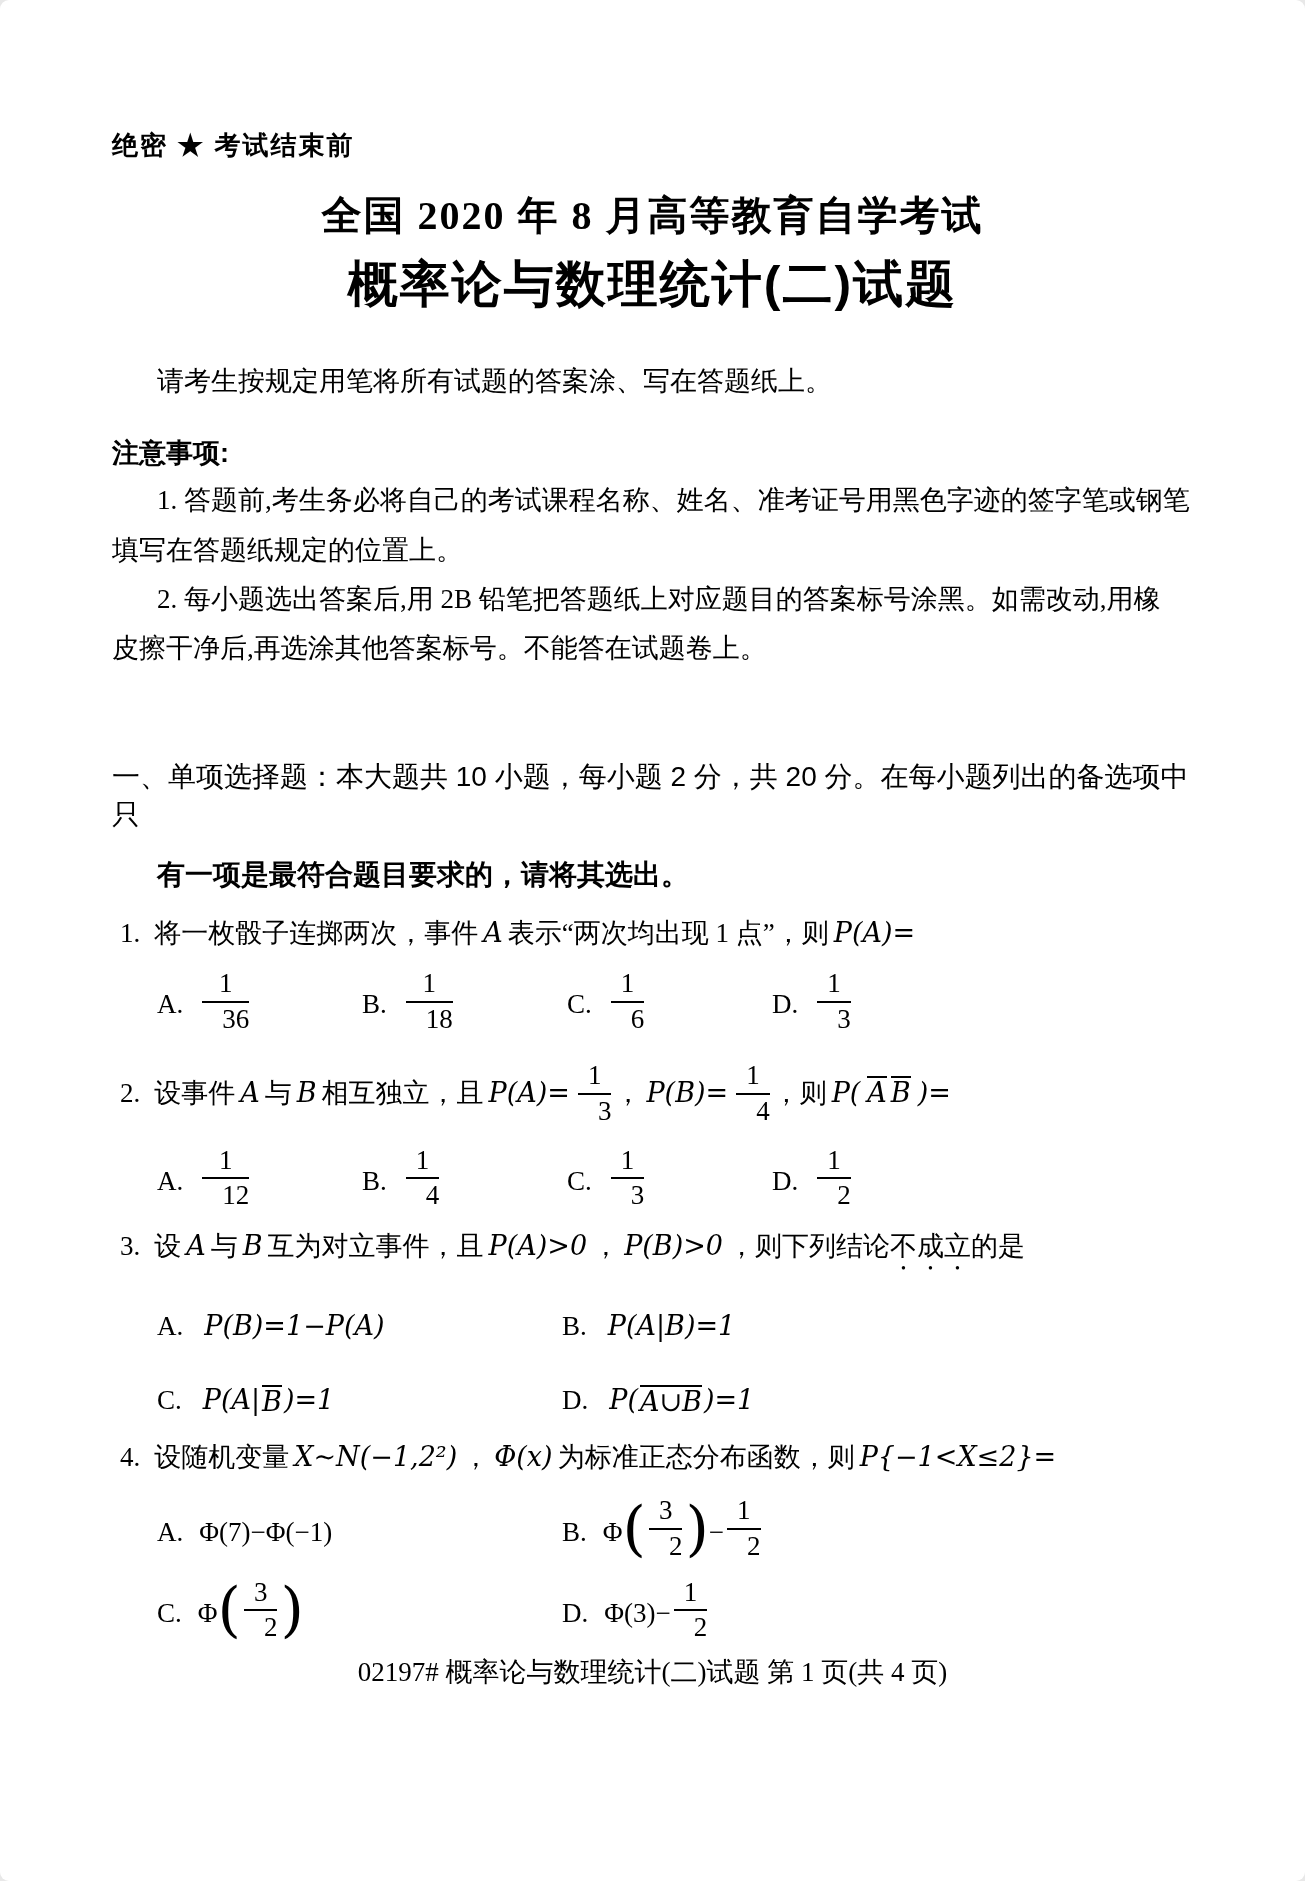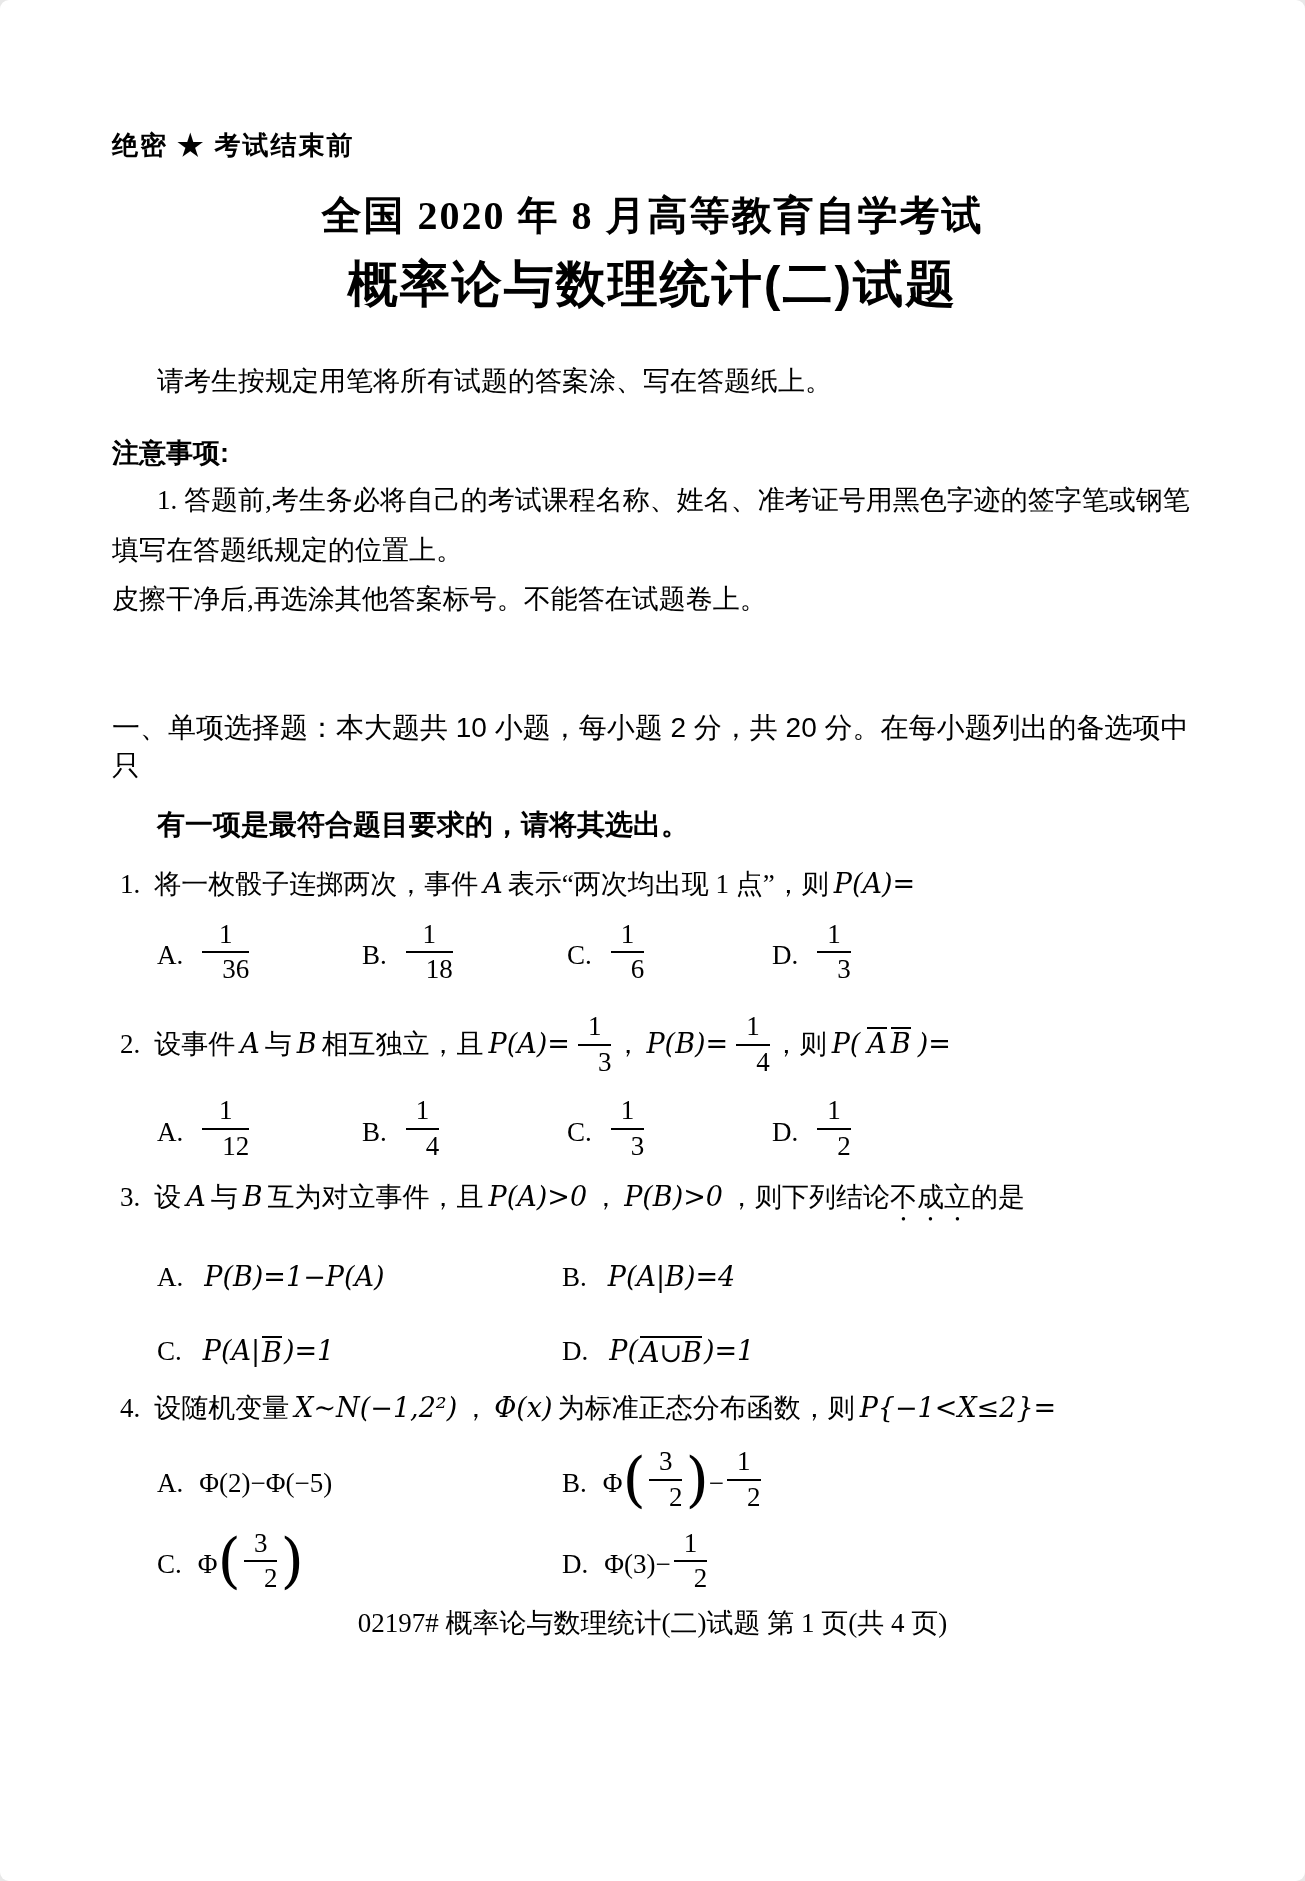--- a/index.html
+++ b/index.html
@@ -49,20 +49,21 @@
 
   <div class="title1">全国 2020 年 8 月高等教育自学考试</div>
   <div class="title2">概率论与数理统计(二)试题</div>
 
   <p class="notice">请考生按规定用笔将所有试题的答案涂、写在答题纸上。</p>
 
 
   <div class="notes-heading">注意事项:</div>
   <p class="note-line ti">1. 答题前,考生务必将自己的考试课程名称、姓名、准考证号用黑色字迹的签字笔或钢笔</p>
   <p class="note-line">填写在答题纸规定的位置上。</p>
+  <p class="note-line ti">2. 每小题选出答案后,用 2B 铅笔把答题纸上对应题目的答案标号涂黑。如需改动,用橡</p>
   <p class="note-line">皮擦干净后,再选涂其他答案标号。不能答在试题卷上。</p>
 
   <div class="part-head">一、单项选择题：本大题共 10 小题，每小题 2 分，共 20 分。在每小题列出的备选项中只</div>
   <div class="part-head2">有一项是最符合题目要求的，请将其选出。</div>
 
   <div class="question">
     <span class="qno">1.</span><span>将一枚骰子连掷两次，事件</span><span class="mvar">A</span><span>表示“两次均出现 1 点”，则</span><span class="mvar">P(A)=</span>
   </div>
   <div class="opt-row">
     <div class="opt">
@@ -132,21 +133,21 @@
   <div class="question" style="margin-top:14px;">
     <span class="qno">3.</span><span>设</span><span class="mvar">A</span><span>与</span><span class="mvar">B</span><span>互为对立事件，且</span><span class="mvar">P(A)&gt;0</span><span>，</span><span class="mvar">P(B)&gt;0</span><span>，则下列结论</span><span class="emph">不成立</span><span>的是</span>
   </div>
   <div class="opt-row" style="margin-top:32px;">
     <div class="optwide">
       <span class="olabel">A.</span>
       <span class="mvar">P(B)=1−P(A)</span>
     </div>
     <div class="optlast">
       <span class="olabel">B.</span>
-      <span class="mvar">P(A|B)=4</span>
+      <span class="mvar">P(A|B)=1</span>
     </div>
   </div>
   <div class="opt-row" style="margin-top:38px;">
     <div class="optwide">
       <span class="olabel">C.</span>
       <span class="mvar" style="margin-right:0;">P(A|</span>
         <span class="mvar over">B</span>
         <span class="mvar" style="margin-left:0;">)=1</span>
     </div>
     <div class="optlast">
@@ -156,21 +157,21 @@
         <span class="mvar" style="margin-left:0;">)=1</span>
     </div>
   </div>
 
   <div class="question" style="margin-top:20px;">
     <span class="qno">4.</span><span>设随机变量</span><span class="mvar">X∼N(−1,2²)</span><span>，</span><span class="mvar">Φ(x)</span><span>为标准正态分布函数，则</span><span class="mvar">P{−1&lt;X≤2}=</span>
   </div>
   <div class="opt-row" style="margin-top:24px;">
     <div class="optwide">
       <span class="olabel">A.</span>
-      <span class="upright">Φ(2)−Φ(−5)</span>
+      <span class="upright">Φ(7)−Φ(−1)</span>
     </div>
     <div class="optlast">
       <span class="olabel">B.</span>
       <span class="upright">Φ</span>
         <span class="bigp">(</span>
         <span class="frac">
           <span class="num">3</span>
           <span class="den">2</span>
         </span>
         <span class="bigp">)</span>

